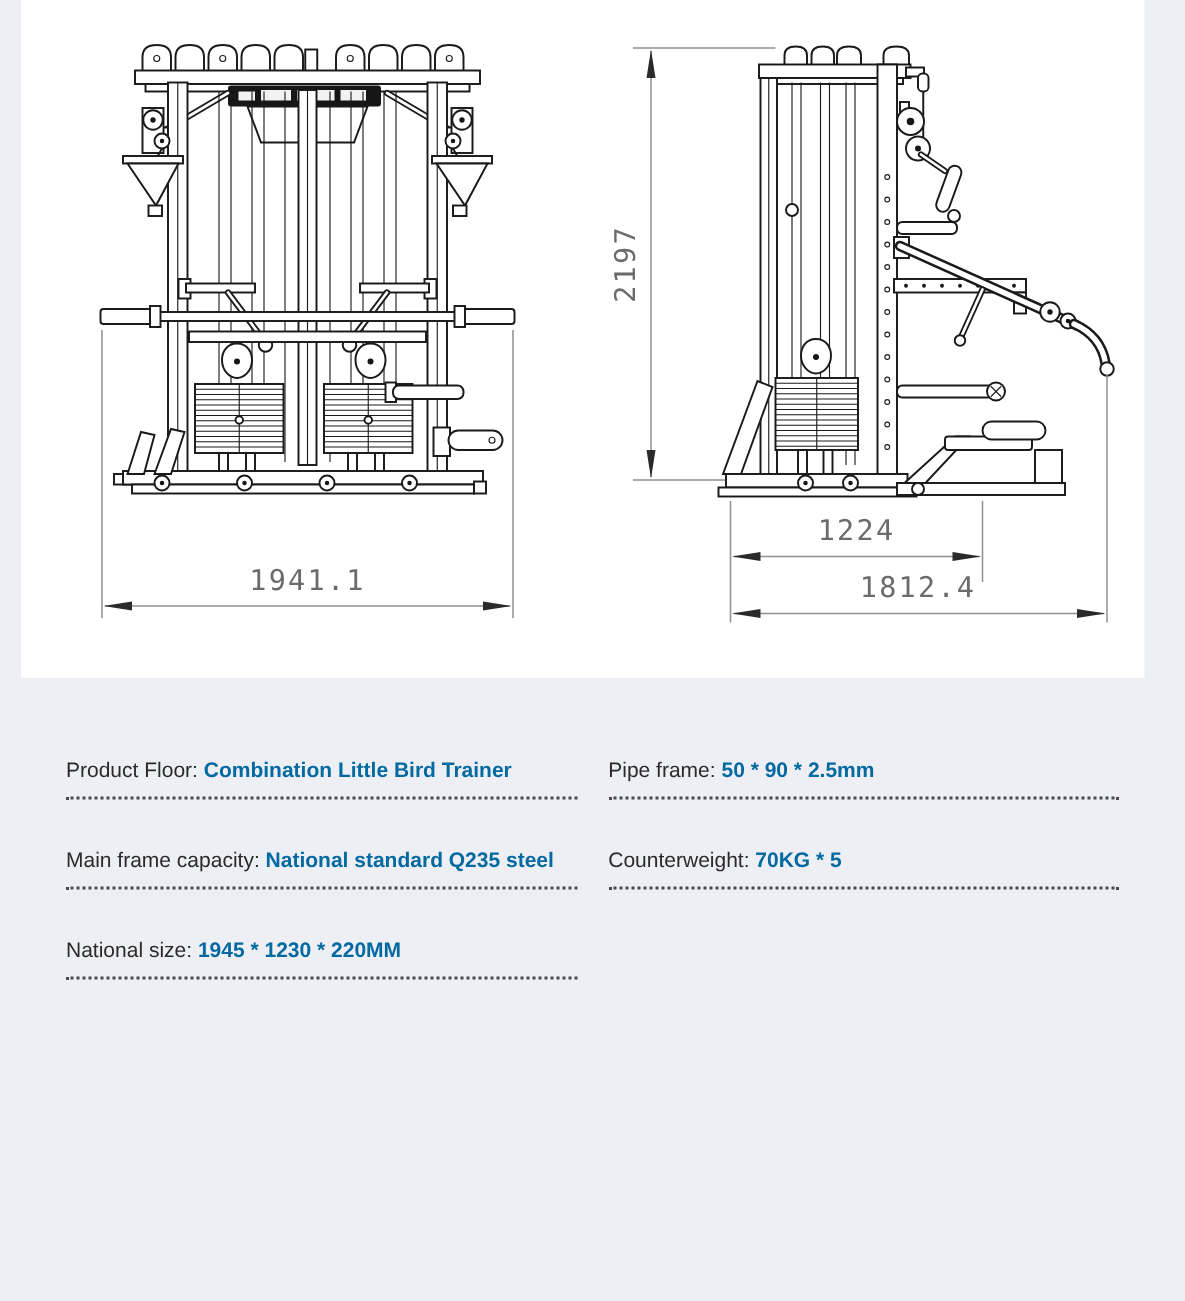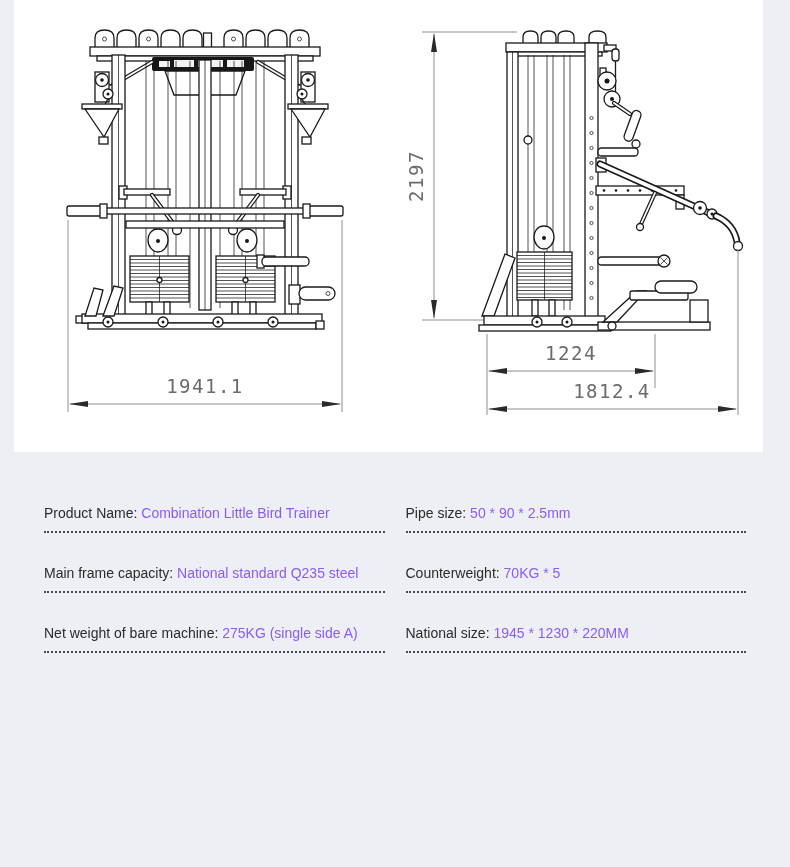--- a/index.html
+++ b/index.html
@@ -37,21 +37,21 @@
     position:absolute;left:0;top:505px;width:790px;box-sizing:border-box;
     padding:0 44px;
     display:grid;grid-template-columns:1fr 1fr;column-gap:21px;row-gap:32px;
   }
   .spec-item{
     border-bottom:2px dotted #4a4a4a;
     padding-bottom:9px;
     font-size:14px;line-height:17px;color:#2a2a2a;
     white-space:nowrap;overflow:hidden;
   }
-  .spec-item b{color:#8b5cf6;font-weight:normal;}
+  .spec-item b{color:#0369a1;font-weight:bold;}
 </style>
 </head>
 <body>
 
 <div class="card">
 <svg class="drawing" viewBox="14 0 749 452">
 
   <g>
 
     <path class="lnw" d="M95 48 V38 Q95 30 104.5 30 Q114 30 114 38 V48 Z"></path>
@@ -334,36 +334,32 @@
       <polygon class="arr" points="488,409 507,406 507,412"></polygon>
       <polygon class="arr" points="737,409 718,406 718,412"></polygon>
       <text class="dimtxt" x="612" y="398" text-anchor="middle">1812.4</text>
     </g>
   </g>
 </svg>
 </div>
 
 <div class="specs">
   <div class="spec-item">
-    <span>Product Name:</span>
+    <span>Product Floor:</span>
     <b>Combination Little Bird Trainer</b>
   </div>
   <div class="spec-item">
-    <span>Pipe size:</span>
+    <span>Pipe frame:</span>
     <b>50 * 90 * 2.5mm</b>
   </div>
   <div class="spec-item">
     <span>Main frame capacity:</span>
     <b>National standard Q235 steel</b>
   </div>
   <div class="spec-item">
     <span>Counterweight:</span>
     <b>70KG * 5</b>
   </div>
   <div class="spec-item">
-    <span>Net weight of bare machine:</span>
-    <b>275KG (single side A)</b>
-  </div>
-  <div class="spec-item">
     <span>National size:</span>
     <b>1945 * 1230 * 220MM</b>
   </div>
 </div>
 
 </body></html>

